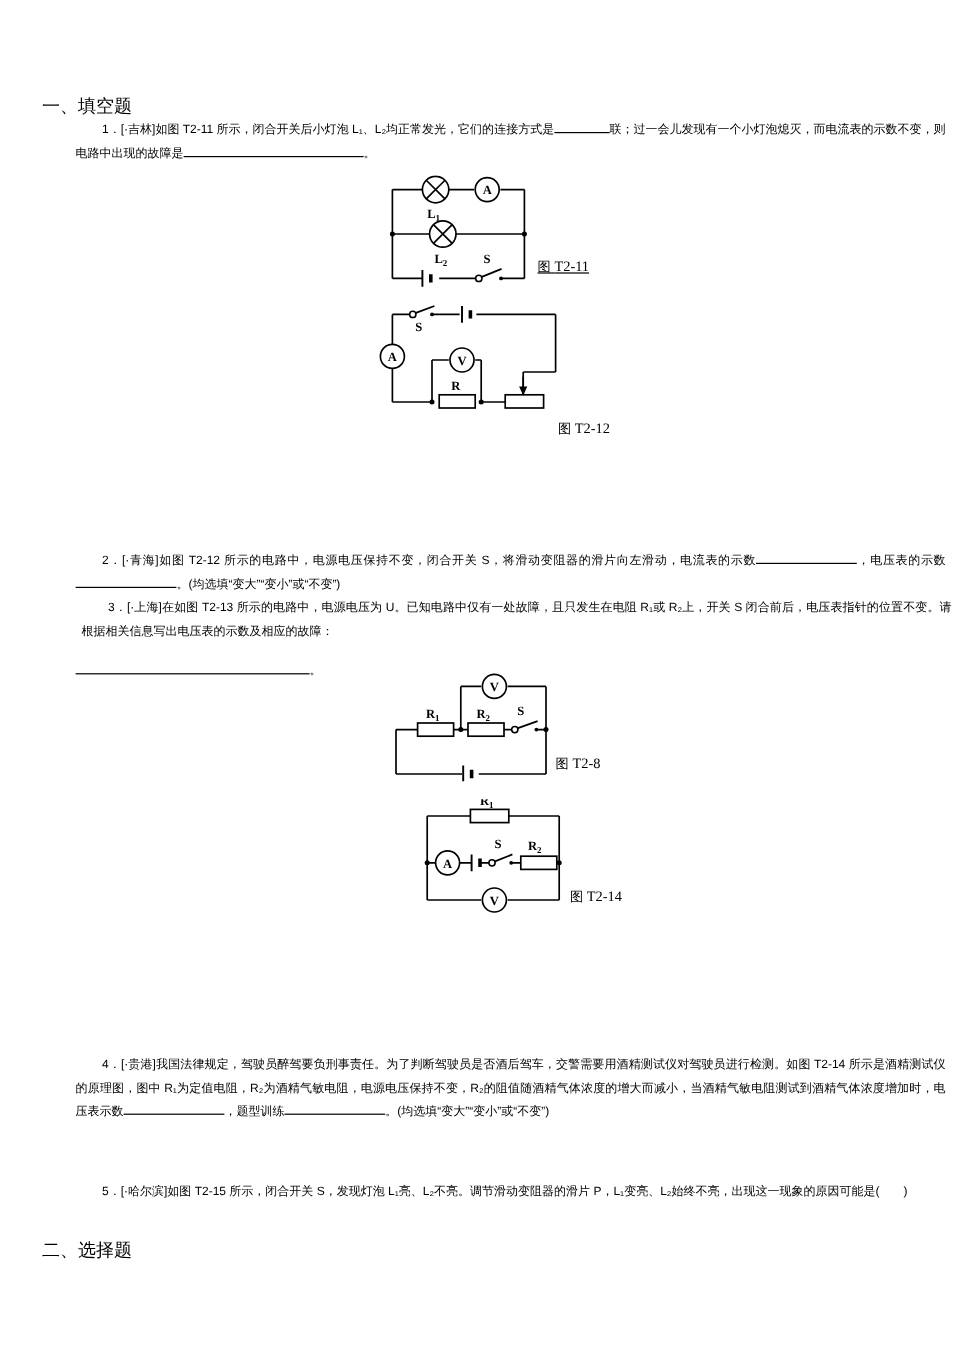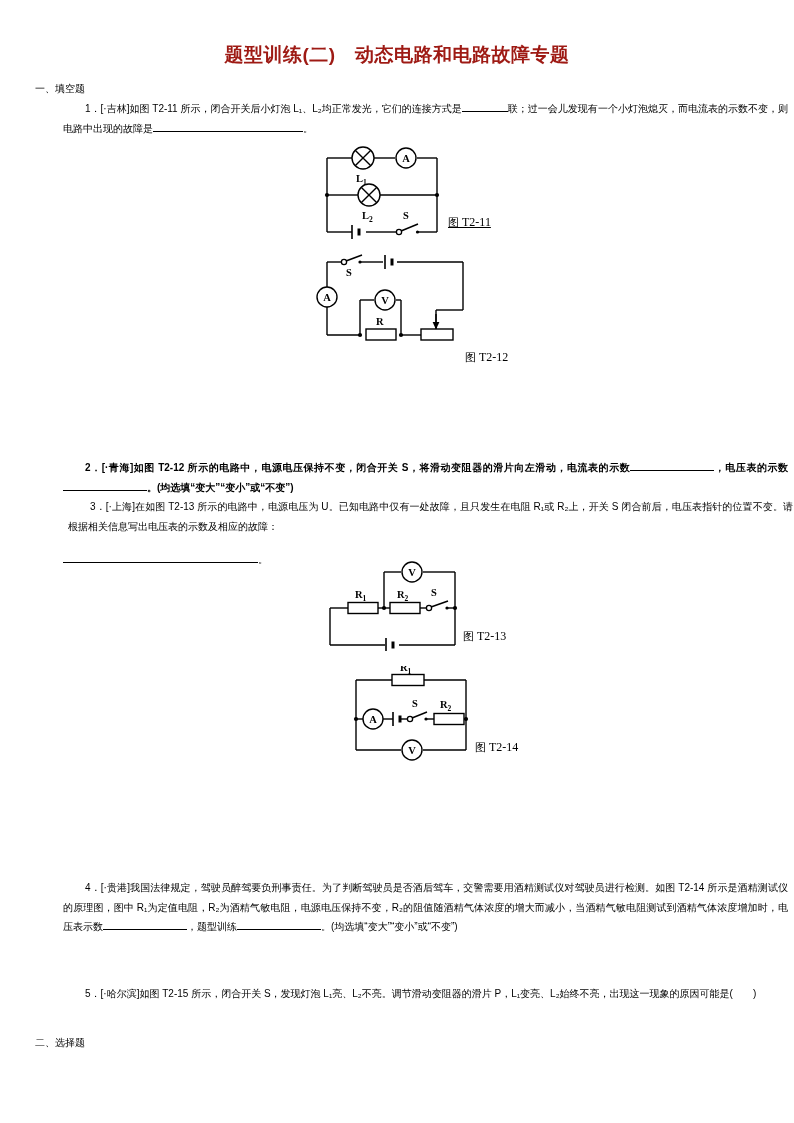--- a/index.html
+++ b/index.html
@@ -42,21 +42,21 @@
     position: absolute;
     font-size: 10px;
     line-height: 19.5px;
     color: #000;
     text-align: justify;
     text-justify: inter-character;
     margin-left: 28px;
   }
   .sec-head {
     position: absolute;
-    font-size: 10px;
+    font-size: 15px;
     line-height: 18px;
     color: #000;
   }
   .indent { text-indent: 22px; }
   .blank { display: inline-block; border-bottom: 1px solid #000; vertical-align: baseline; }
   .bl-md { width: 46px; }
   .bl-lg { width: 84px; }
   .bl-xl { width: 150px; }
 
   
@@ -71,21 +71,20 @@
   }
   .fig-label .cjk { font-family: "Liberation Sans", "DejaVu Sans", sans-serif; font-size: 11px; }
   svg { display: block; }
   svg text { font-family: "Liberation Serif", "DejaVu Serif", serif; font-weight: bold; }
 </style>
 </head>
 <body>
 
 <div class="page">
 
-  <div class="doc-title">题型训练(二)　动态电路和电路故障专题</div>
 
   <div class="sec-head" style="left:35px; top:80px;">一、填空题</div>
 
   <div class="txt indent" style="left:35px; top:99px; width:725px;">
     <span>1．[·吉林]如图 T2-11 所示，闭合开关后小灯泡 L₁、L₂均正常发光，它们的连接方式是</span><span class="blank bl-md"></span><span>联；过一会儿发现有一个小灯泡熄灭，而电流表的示数不变，则电路中出现的故障是</span><span class="blank bl-xl"></span><span>。</span>
   </div>
 
   <div class="fig" style="left:300px; top:146px;">
     <svg width="210" height="95" viewBox="0 0 210 95">
       <g stroke="#000" stroke-width="1.4" fill="none">
@@ -198,21 +197,21 @@
       <rect x="121" y="77" width="32" height="11" stroke="#000" stroke-width="1.4" fill="#fff"></rect>
       <path d="M136 62 L136 76" stroke="#000" stroke-width="1.4"></path>
       <path d="M132.6 70 L136 77.5 L139.4 70 Z" fill="#000"></path>
     </svg>
     <div class="fig-label" style="left:165px; top:72px;margin-top:26px;">
       <span class="cjk">图</span>
       <span>T2-12</span>
     </div>
   </div>
 
-  <div class="txt indent" style="left:35px; top:458px; width:725px;font-weight:bold;">
+  <div class="txt indent" style="left:35px; top:458px; width:725px;">
     <span>2．[·青海]如图 T2-12 所示的电路中，电源电压保持不变，闭合开关 S，将滑动变阻器的滑片向左滑动，电流表的示数</span><span class="blank bl-lg"></span><span>，电压表的示数</span><span class="blank bl-lg"></span><span>。(均选填“变大”“变小”或“不变”)</span>
   </div>
 
   <div class="txt indent" style="left:40px; top:497px; width:725px; text-align:justify;">
     <span>3．[·上海]在如图 T2-13 所示的电路中，电源电压为 U。已知电路中仅有一处故障，且只发生在电阻 R₁或 R₂上，开关 S 闭合前后，电压表指针的位置不变。请根据相关信息写出电压表的示数及相应的故障：</span>
   </div>
   <div class="txt" style="left:35px; top:550px; width:725px;">
     <span class="blank" style="width:195px;"></span><span>。</span>
   </div>
 
@@ -258,21 +257,21 @@
       <circle cx="84" cy="52" r="2.1" fill="#000"></circle>
       <circle cx="155" cy="52" r="2.1" fill="#000"></circle>
 
       <g stroke="#000">
         <path d="M86 82 L86 96" stroke-width="1.6"></path>
         <path d="M93 85.5 L93 92.5" stroke-width="3"></path>
       </g>
     </svg>
     <div class="fig-label" style="left:163px; top:73px;">
       <span class="cjk">图</span>
-      <span>T2-13</span>
+      <span>T2-8</span>
     </div>
   </div>
 
   <div class="fig" style="left:300px; top:666px;">
     <svg width="220" height="100" viewBox="0 0 220 100">
       <g stroke="#000" stroke-width="1.4" fill="none">
 
         <path d="M56 14 L92 14"></path>
         <path d="M124 14 L166 14"></path>
 

